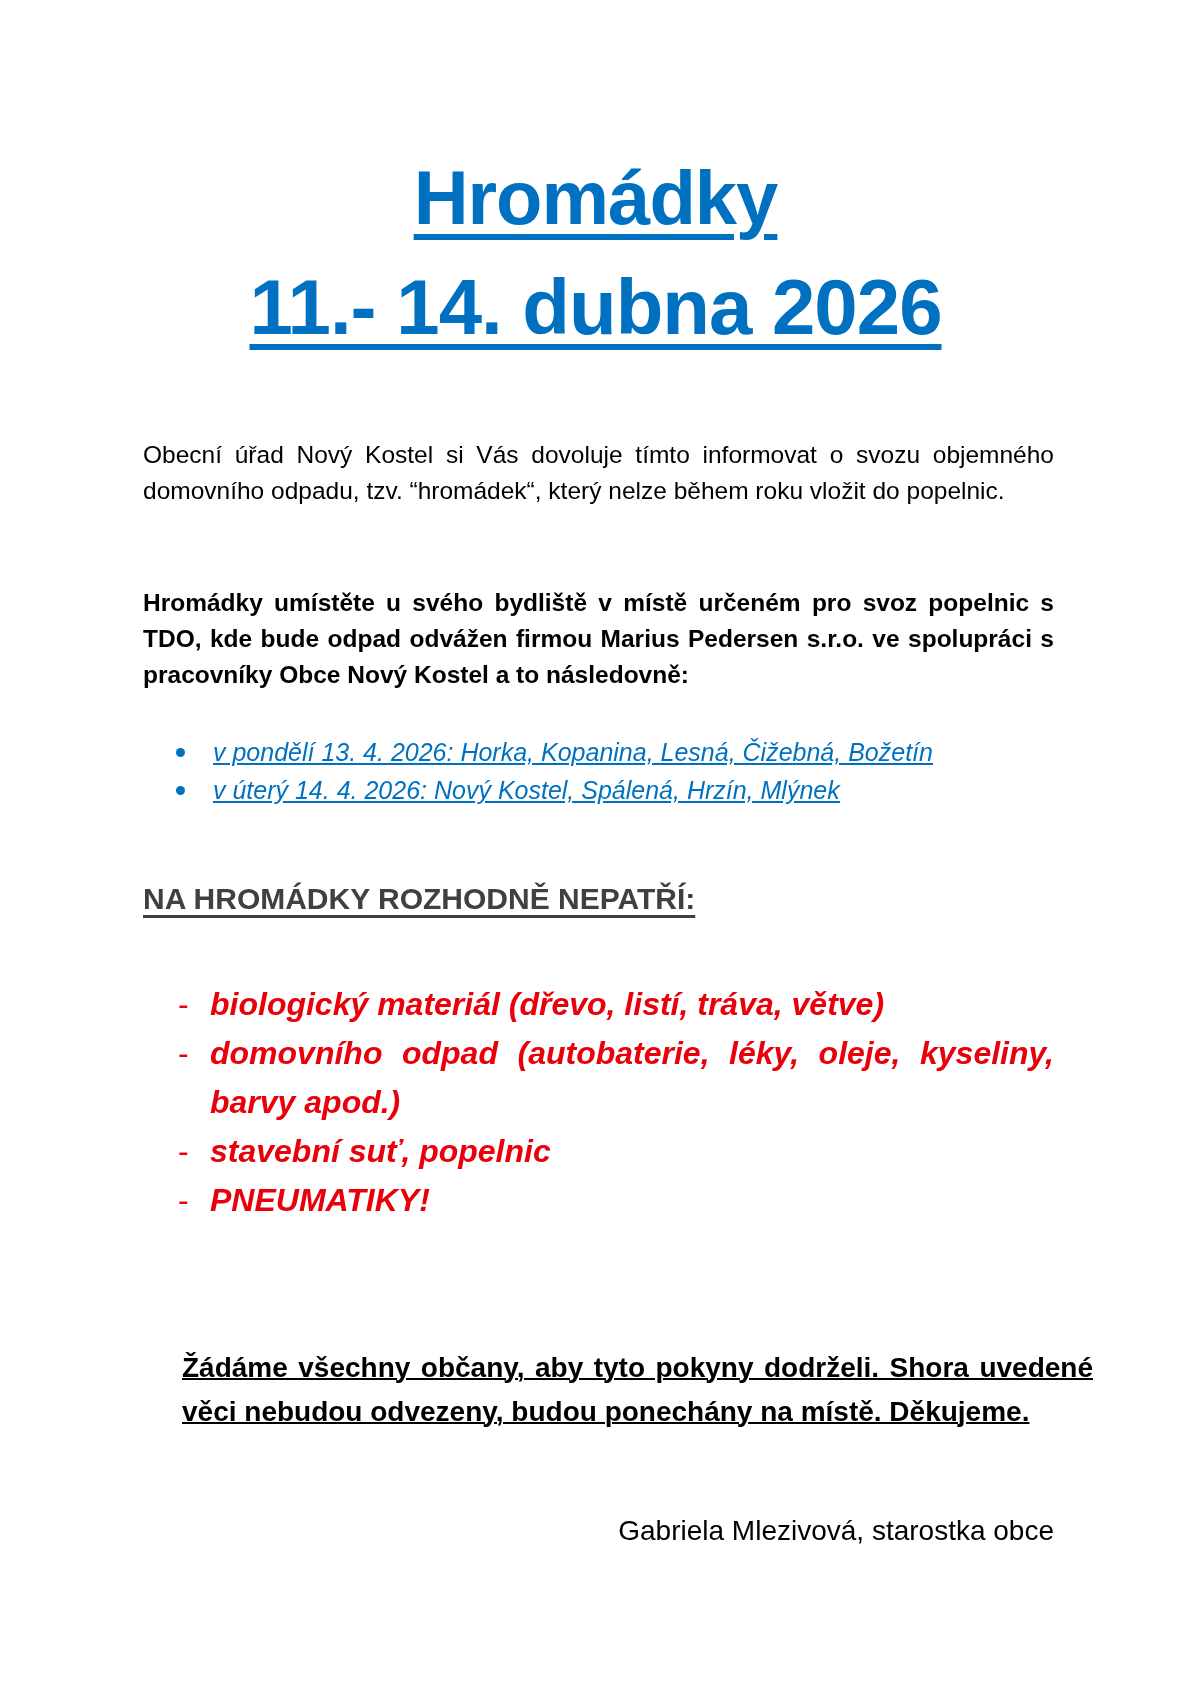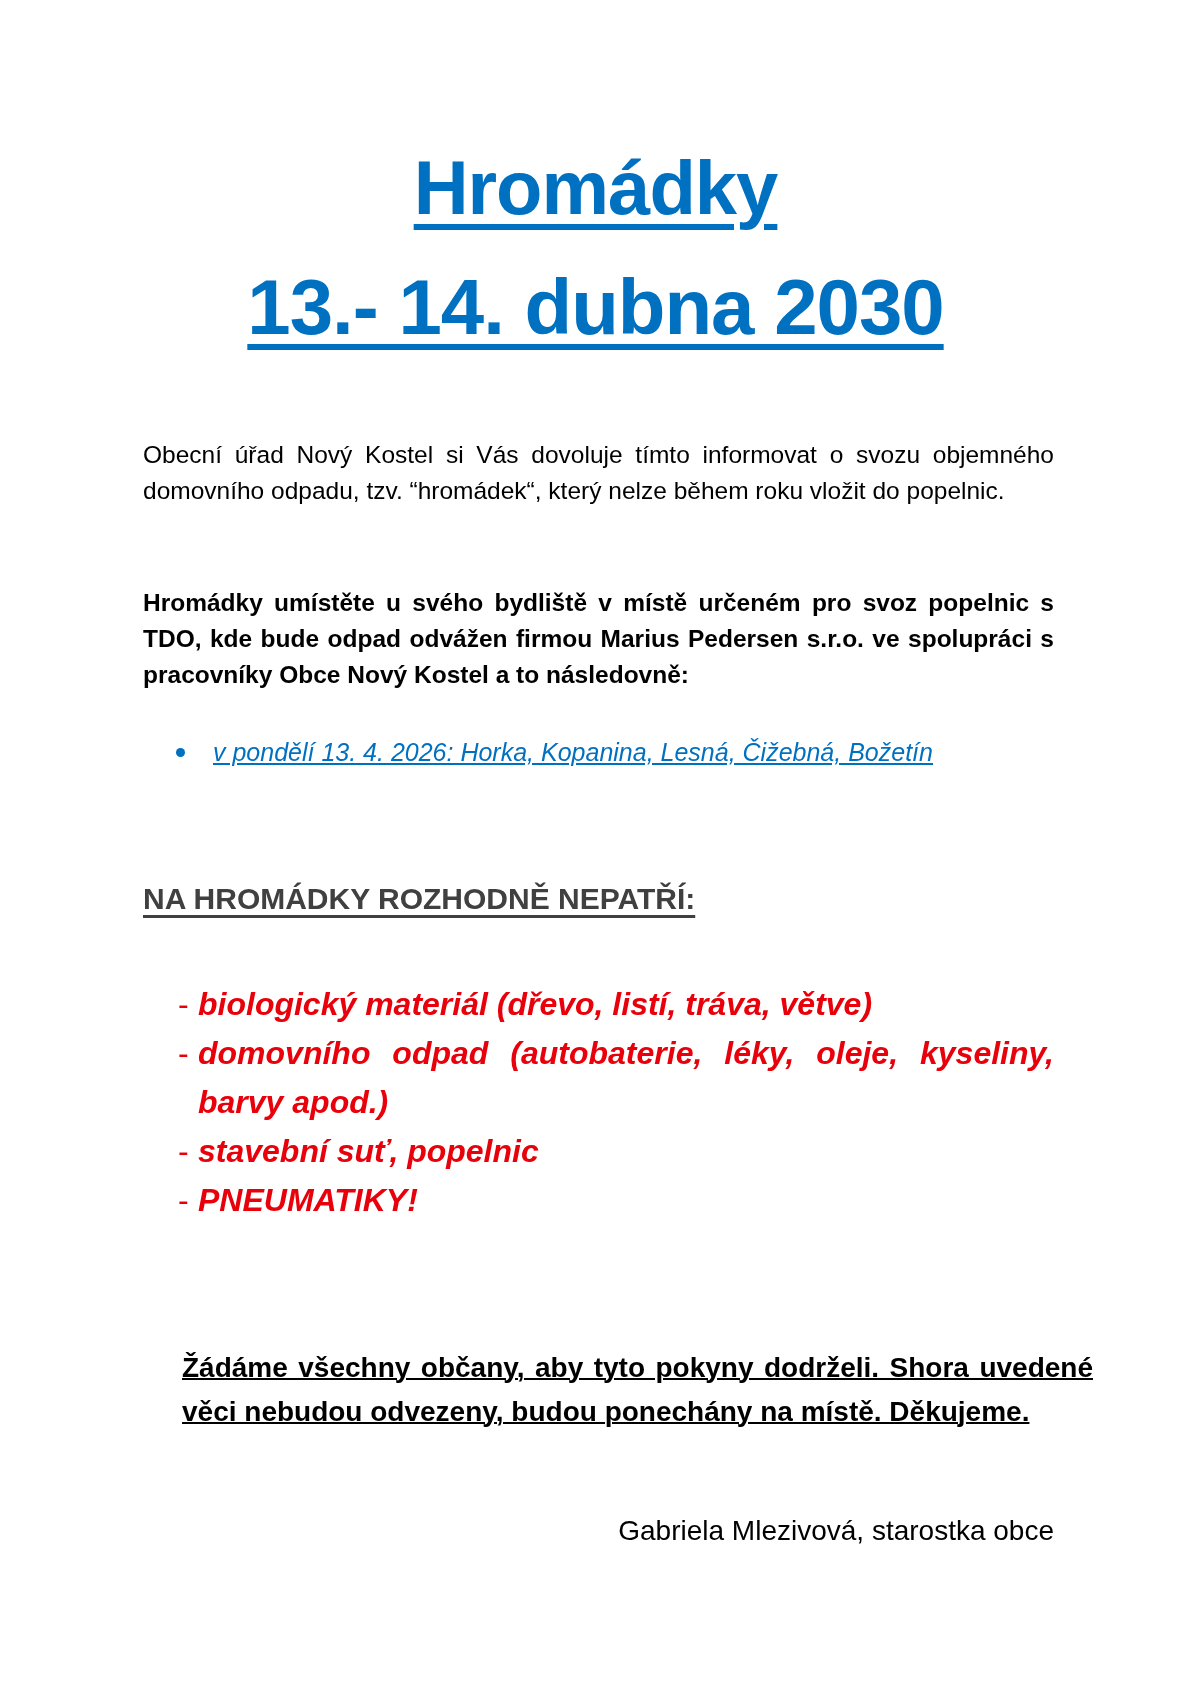--- a/index.html
+++ b/index.html
@@ -2,61 +2,65 @@
 <html><head>
 <meta charset="utf-8">
 <style>
   html, body { margin: 0; padding: 0; background: #ffffff; }
   body { width: 1191px; height: 1684px; position: relative; overflow: hidden;
          font-family: "Liberation Sans", "DejaVu Sans", sans-serif; color: #000; }
   .page { position: absolute; left: 0; top: 0; width: 1191px; height: 1684px; }
   .title { position: absolute; left: 0; width: 1191px; text-align: center;
            color: #0070c0; font-weight: bold; }
   .title span { text-decoration: underline; text-decoration-thickness: 6px; text-underline-offset: 10px; }
-  .t1 { top: 144px; font-size: 76px; letter-spacing: -1px; }
+  .t1 { top: 154px; font-size: 76px; letter-spacing: -1px; }
   .t2 { top: 262px; font-size: 78px; letter-spacing: -1px; }
   .para { position: absolute; left: 143px; width: 911px; font-size: 24.5px; line-height: 36px;
           text-align: justify; }
   .p1 { top: 437px; }
   .p2 { top: 585px; font-weight: bold; }
   .bul { position: absolute; left: 178px; font-size: 25px; color: #0070c0; font-style: italic;
          text-decoration: underline; line-height: 36px; }
   .bul .dot { position: absolute; left: -2px; top: 14px; width: 9px; height: 9px; border-radius: 50%;
               background: #0070c0; }
   .bul .txt { margin-left: 35px; text-decoration: underline; }
   .b1 { top: 734px; }
   .b2 { top: 772px; }
   .warn { position: absolute; left: 143px; top: 882px; font-size: 30px; color: #404040;
           text-decoration: underline; text-decoration-thickness: 3px; text-underline-offset: 6px; }
   .item { position: absolute; left: 178px; width: 876px; font-size: 32px; color: #e8000b;
           font-weight: bold; font-style: italic; line-height: 49px; }
   .item .dash { position: absolute; left: 0; top: 0; font-style: normal; font-weight: normal; }
-  .item .txt { display: block; margin-left: 20px; text-align: justify; text-align-last: left; }
+  .item .txt { display: block; margin-left: 32px; text-align: justify; text-align-last: left; }
   .i1 { top: 980px; }
   .i2 { top: 1029px; }
   .i3 { top: 1127px; }
   .i4 { top: 1176px; }
   .note { position: absolute; left: 143px; top: 1270px; font-size: 28px; font-weight: bold; }
   .req { position: absolute; left: 143px; top: 1346px; width: 911px; font-size: 28px; font-weight: bold;
          text-decoration: underline; text-decoration-thickness: 2px; line-height: 44px; text-align: justify; margin-left: 39px; }
   .sig { position: absolute; right: 137px; top: 1515px; font-size: 28px; }
 </style>
 </head>
 <body>
 
 <div class="page">
   <div class="title t1"><span>Hromádky</span></div>
-  <div class="title t2"><span>13.- 14. dubna 2030</span></div>
+  <div class="title t2"><span>11.- 14. dubna 2026</span></div>
 
   <div class="para p2">Hromádky umístěte u svého bydliště v místě určeném pro svoz popelnic s TDO, kde bude odpad odvážen firmou Marius Pedersen s.r.o. ve spolupráci s pracovníky Obce Nový Kostel a to následovně:</div>
   <div class="para p1">Obecní úřad Nový Kostel si Vás dovoluje tímto informovat o svozu objemného domovního odpadu, tzv. “hromádek“, který nelze během roku vložit do popelnic.</div>
 
   <div class="bul b1">
     <span class="dot"></span>
     <span class="txt">v pondělí 13. 4. 2026: Horka, Kopanina, Lesná, Čižebná, Božetín</span>
+  </div>
+  <div class="bul b2">
+    <span class="dot"></span>
+    <span class="txt">v úterý 14. 4. 2026: Nový Kostel, Spálená, Hrzín, Mlýnek</span>
   </div>
 
   <div class="warn" style="font-weight:bold;">NA HROMÁDKY ROZHODNĚ NEPATŘÍ:</div>
 
   <div class="item i1">
     <span class="dash">-</span>
     <span class="txt">biologický materiál (dřevo, listí, tráva, větve)</span>
   </div>
   <div class="item i2">
     <span class="dash">-</span>

